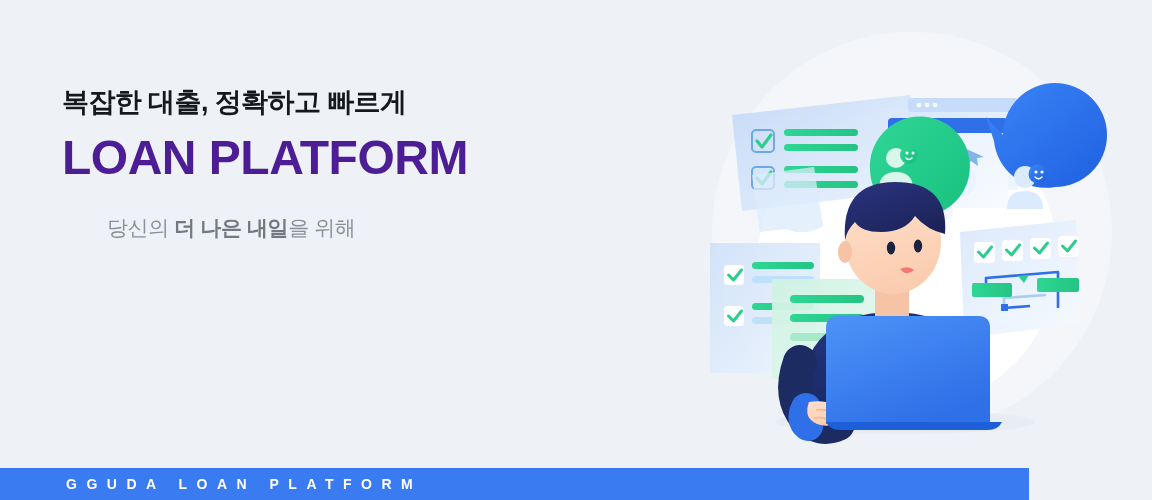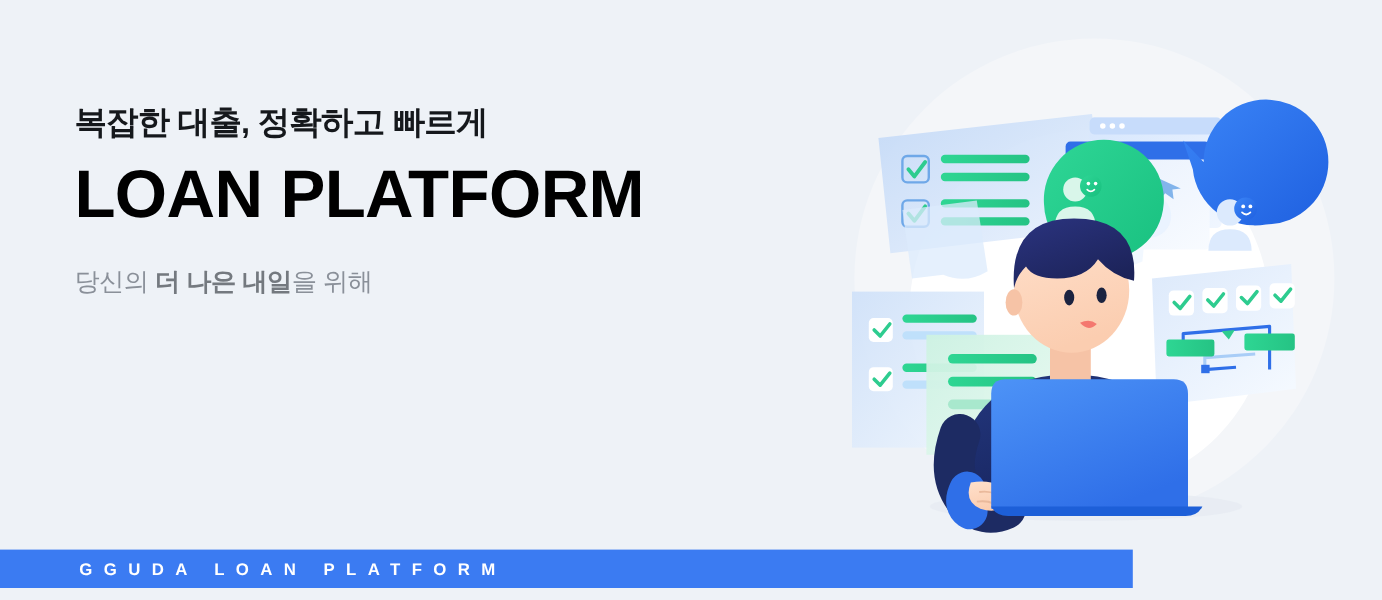--- a/index.html
+++ b/index.html
@@ -39,44 +39,44 @@
   .brand {
     font-size: 57px;
     font-weight: bold;
     color: #3b73f2;
     letter-spacing: 0px;
     line-height: 1.0;
     margin: 0 0 16px 0;
     white-space: nowrap;
   }
   .headline {
-    font-size: 56px;
+    font-size: 48px;
     font-weight: bold;
-    color: #000000;
+    color: #4c1d95;
     letter-spacing: -0.5px;
     line-height: 1.0;
     margin: 12px 0 30px 0;
     white-space: nowrap;
   }
   .tagline {
     font-size: 21px;
     color: #8a9099;
     line-height: 1.55;
     letter-spacing: -0.4px;
     margin: 0;
   }
   .tagline b { color: #74797f; font-weight: bold; }
-  .tagline-row { white-space: nowrap; display: block; }
+  .tagline-row { white-space: nowrap; display: block; margin-left: 45px; }
 
   
   .ticker {
     position: absolute;
     left: 0;
-    bottom: 10px;
-    width: 944px;
+    bottom: 0;
+    width: 1029px;
     height: 32px;
     background: #3b7bf2;
     z-index: 9;
     text-align: center;
   }
   .ticker-text {
     position: absolute;
     left: 66px;
     top: 0;
     height: 32px;

